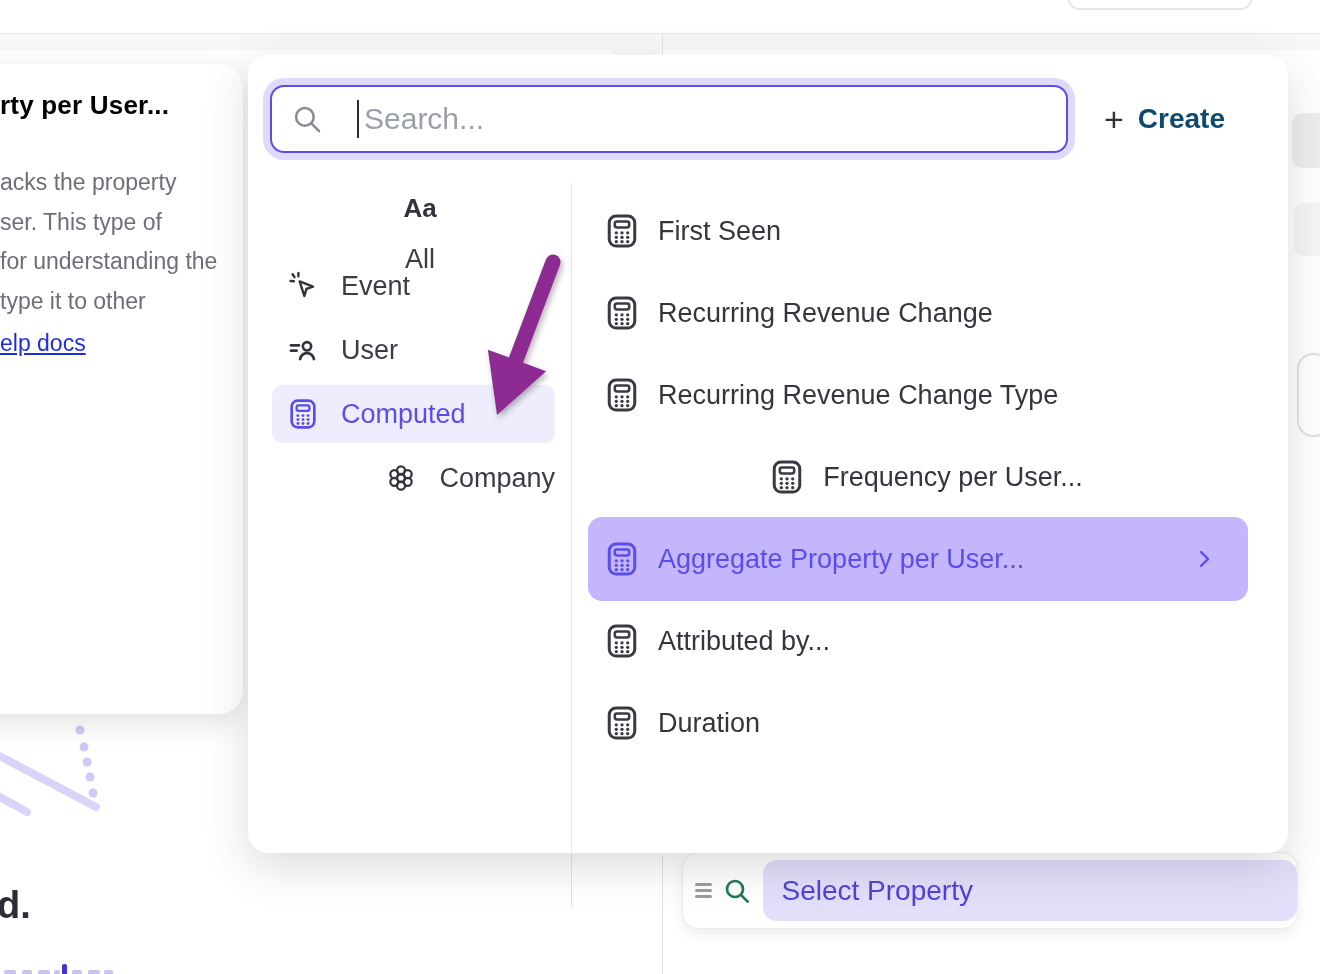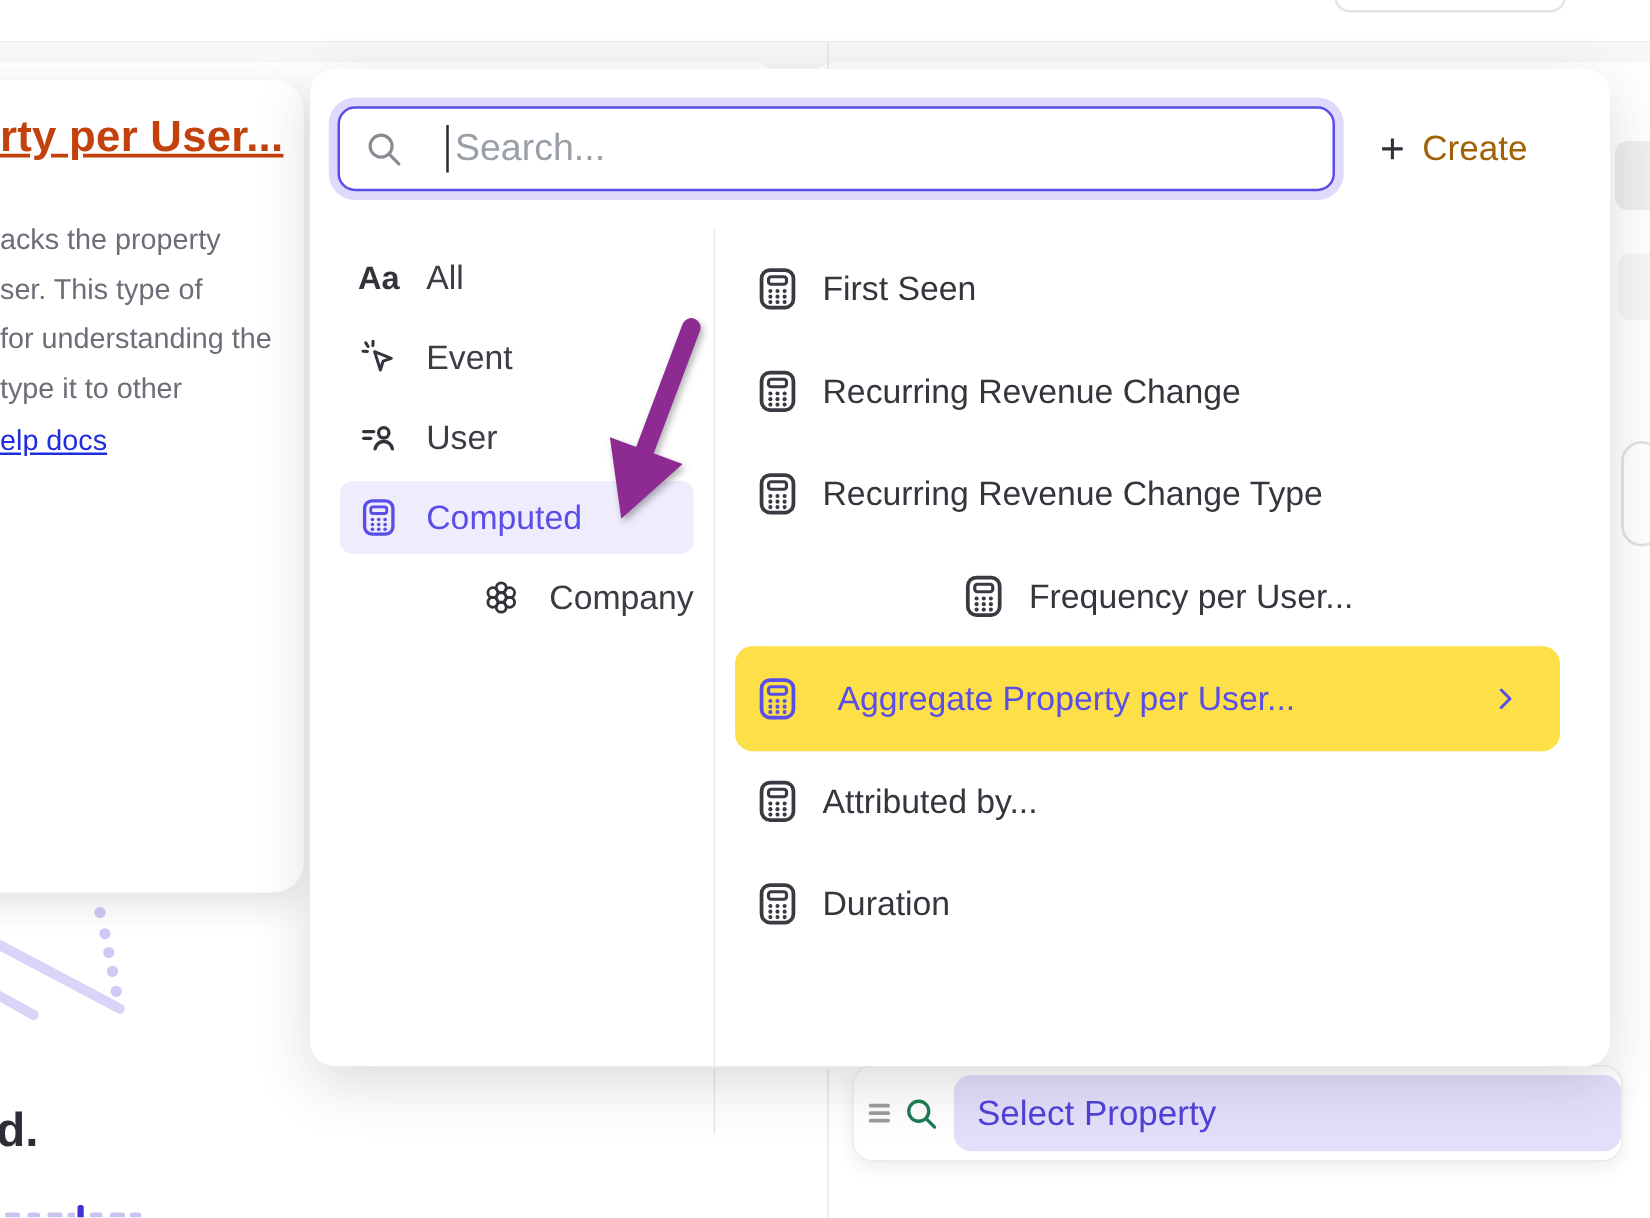--- a/index.html
+++ b/index.html
@@ -15,21 +15,21 @@
   .top-pill{left:1067px;top:-16px;width:186px;height:26px;background:#fff;
             border:2px solid #e7e5e4;border-radius:14px;box-sizing:border-box;}
   .r-shape1{left:1292px;top:113px;width:38px;height:55px;background:#efedec;border-radius:10px;}
   .r-shape2{left:1294px;top:203px;width:36px;height:53px;background:#f6f4f4;border-radius:10px;}
   .r-shape3{left:1297px;top:353px;width:33px;height:84px;background:#fff;border:2px solid #e2e0df;
             border-radius:16px;box-sizing:border-box;}
 
   
   .tooltip{left:-44px;top:64px;width:287px;height:650px;background:#fff;border-radius:24px;
            box-shadow:0 8px 28px rgba(40,40,60,.14);padding:26px 0 0 44px;box-sizing:border-box;z-index:6;}
-  .tooltip-title{font-size:35px;font-weight:bold;color:#c2410c;letter-spacing:.2px;text-decoration:underline;}
+  .tooltip-title{font-size:26px;font-weight:bold;color:#000000;letter-spacing:.2px;}
   .tooltip-body{margin-top:42px;font-size:23px;color:#6e6e79;line-height:39.5px;}
   .tooltip-link{display:inline-block;margin-top:9px;font-size:23px;color:#1f2ddd;
                 text-decoration:underline;font-weight:500;}
 
   
   .decor{left:0;top:690px;width:340px;height:180px;z-index:1;}
   .frag-bars{left:4px;top:966px;width:120px;height:8px;z-index:1;}
   .frag-bars i{position:absolute;bottom:-1px;height:5px;background:#c9c3f2;border-radius:2px;}
   .frag-dark{position:absolute;bottom:-1px;left:58px;width:5px;height:11px;background:#4033d6;border-radius:2px;}
   .partial-heading{left:-3px;top:884px;font-size:38px;font-weight:bold;color:#2d2d35;z-index:1;}
@@ -53,34 +53,34 @@
   .search-wrap{position:absolute;left:22px;top:30px;width:798px;height:68px;}
   .search-input{width:100%;height:100%;box-sizing:border-box;border:2px solid #5a4ee8;border-radius:14px;
                 box-shadow:0 0 0 7px #dfdafb;padding:0 20px 0 92px;font-size:30px;color:#2a2a30;
                 font-family:"Liberation Sans",sans-serif;outline:none;background:#fff;}
   .search-input::placeholder{color:#9aa0a8;}
   .search-mag{position:absolute;left:20px;top:17px;pointer-events:none;}
   .caret{position:absolute;left:87px;top:15px;width:2px;height:38px;background:#2a2a30;}
   .create-btn{position:absolute;left:856px;top:36px;height:56px;display:flex;align-items:center;
               gap:14px;cursor:pointer;}
   .create-plus{font-size:34px;font-weight:400;color:#303038;line-height:1;}
-  .create-label{font-size:28px;font-weight:400;color:#a16207;}
+  .create-label{font-size:28px;font-weight:700;color:#0c4a6e;}
   .modal-divider{position:absolute;left:323px;top:128px;width:1px;height:670px;background:#e7e5e4;}
 
   .cat-row{position:absolute;left:24px;width:283px;height:58px;display:flex;align-items:center;
            gap:20px;padding-left:13px;box-sizing:border-box;border-radius:10px;cursor:pointer;}
   .cat-row.selected{background:#efecfd;}
   .cat-row .lbl{font-size:27px;font-weight:500;color:#3c3c44;}
   .cat-row.selected .lbl{color:#5a4ee8;}
   .aa{font-size:26px;font-weight:600;color:#33333b;width:36px;text-align:center;}
   .cat-ic{width:36px;display:flex;justify-content:center;flex-shrink:0;}
 
   .prop-row{position:absolute;left:340px;width:660px;height:84px;display:flex;align-items:center;
             padding-left:16px;box-sizing:border-box;border-radius:14px;cursor:pointer;}
-  .prop-row.selected{background:#fde047;gap:12px;}
+  .prop-row.selected{background:#c4b5fd;}
   .prop-row .lbl{margin-left:18px;font-size:27px;font-weight:500;color:#35353d;}
   .prop-row.selected .lbl{color:#5a4ee8;}
   .prop-chevron{position:absolute;right:32px;top:30px;}
 
   .arrow-note{left:440px;top:248px;z-index:20;pointer-events:none;}
 </style>
 </head>
 <body>
 
 <div id="screen">
@@ -156,21 +156,21 @@
       <div class="caret"></div>
     </div>
 
     <div class="create-btn">
       <span class="create-plus">+</span>
       <span class="create-label">Create</span>
     </div>
 
     <div class="modal-divider"></div>
 
-    <div class="cat-row" style="top:138px;">
+    <div class="cat-row" style="top:138px;flex-direction:column;">
       <span class="aa">Aa</span>
       <span class="lbl">All</span>
     </div>
 
     <div class="cat-row" style="top:202px;">
       <span class="cat-ic">
         <svg width="32" height="32" viewBox="0 0 24 24" fill="none" stroke="#33333b" stroke-width="1.8" stroke-linecap="round">
           <path d="M9.5 8.5 L19.5 12.5 L14.6 14.2 L13 19.5 Z" stroke-linejoin="round"></path>
           <line x1="4.2" y1="3.2" x2="5.6" y2="5.4"></line>
           <line x1="2.6" y1="8.2" x2="5.2" y2="8.4"></line>

